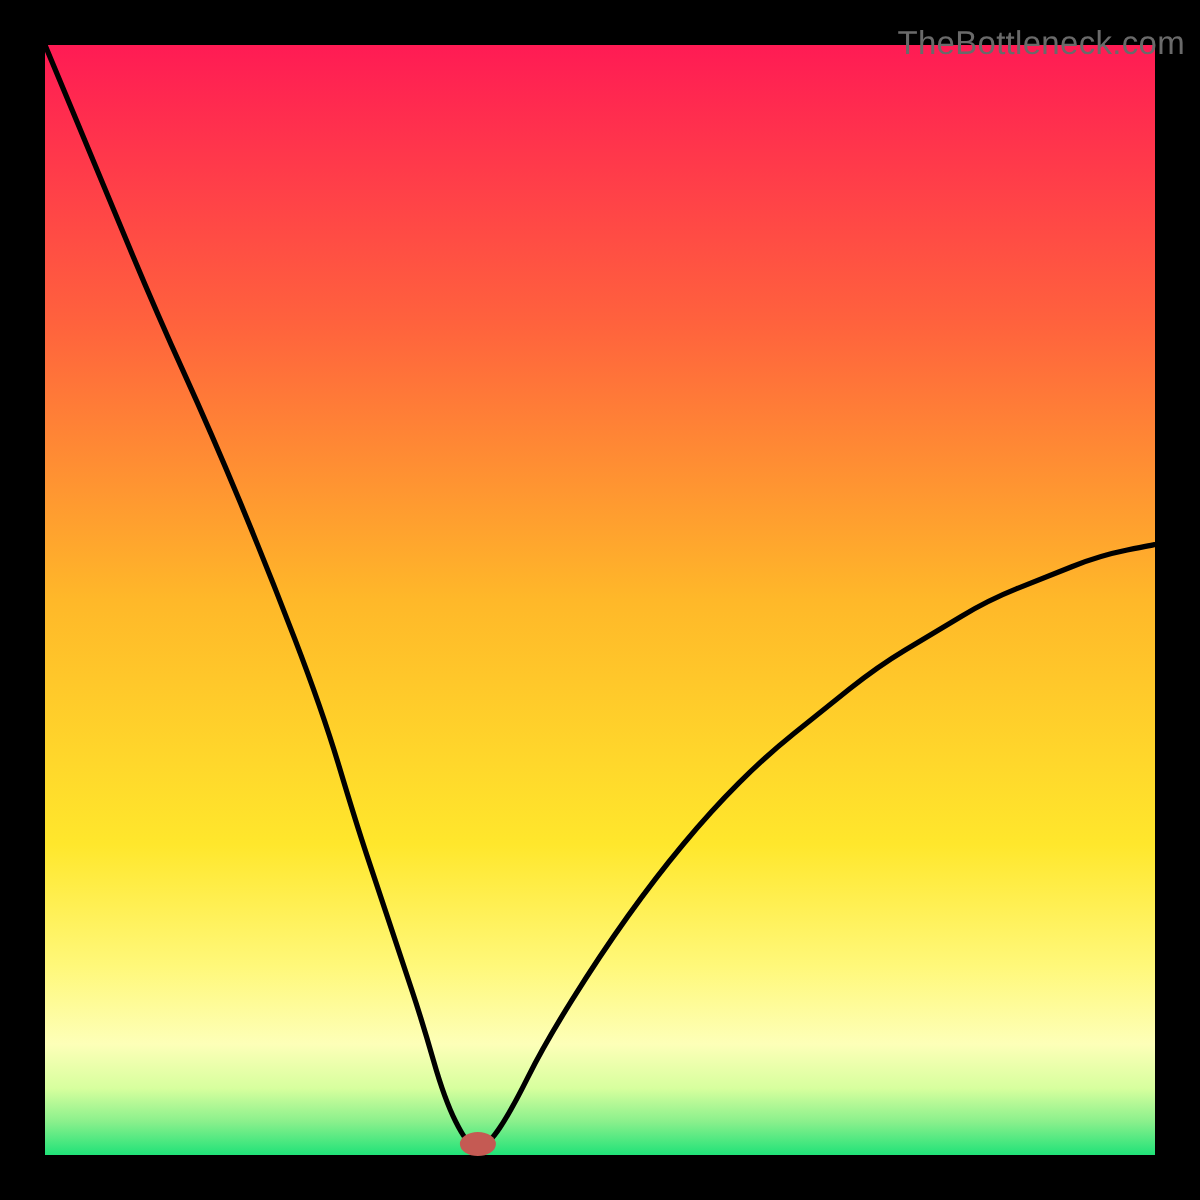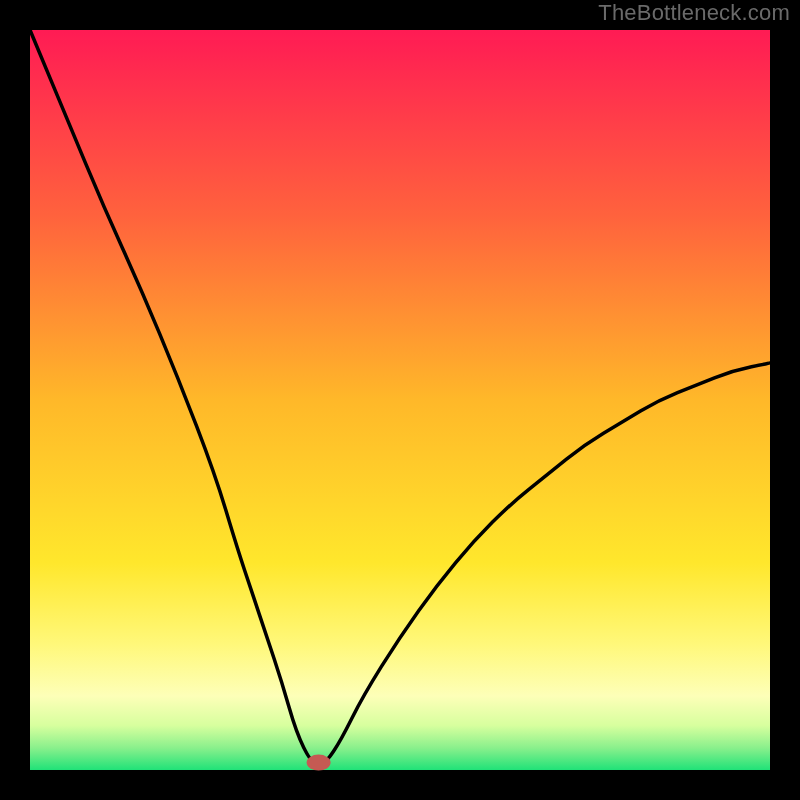--- a/index.html
+++ b/index.html
@@ -12,21 +12,21 @@
     overflow: hidden;
   }
   .frame {
     position: relative;
     width: 800px;
     height: 800px;
     background: #000;
   }
   .watermark {
     position: absolute;
-    top: 0;
+    top: 16px;
     right: 10px;
     color: #6a6a6a;
     font-size: 22px;
     font-weight: 500;
     letter-spacing: 0.2px;
     z-index: 5;
   }
   svg {
     position: absolute;
     top: 0;

